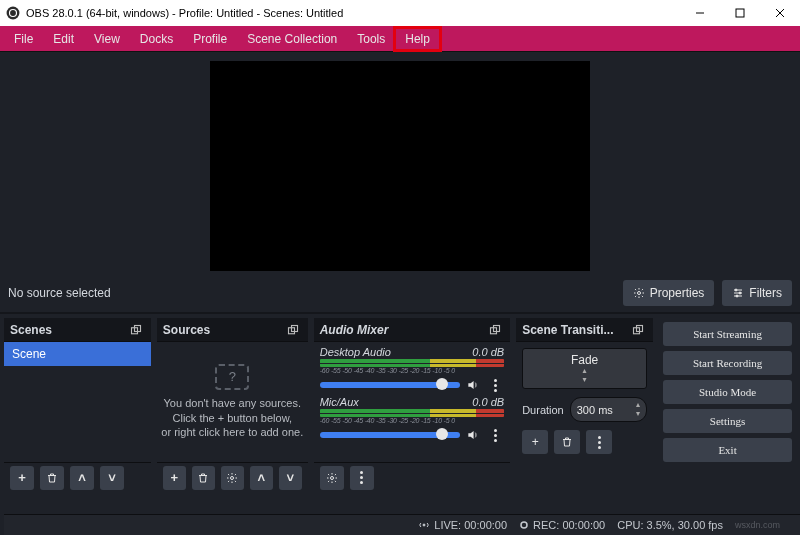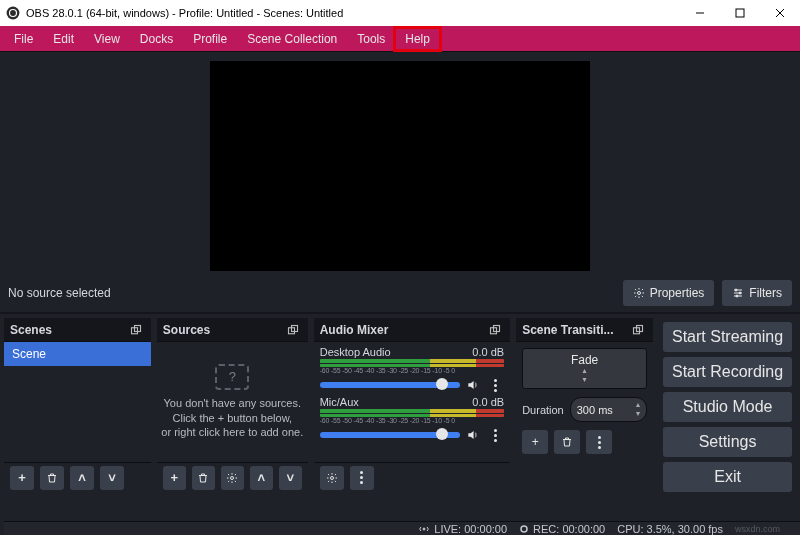--- a/index.html
+++ b/index.html
@@ -29,21 +29,21 @@
 
 .docks { display: flex; gap: 6px; padding: 4px 4px 0 4px; height: 178px; }
 .dock { background: #1e2128; display: flex; flex-direction: column; min-width: 0; }
 .dock-header { height: 24px; background: #14161b; padding: 0 6px; display: flex; align-items: center; font-weight: 600; font-size: 12px; border-bottom: 1px solid #0d0e11; }
 .dock-header .pop { margin-left: auto; }
 .dock-body { flex: 1; overflow: hidden; display: flex; flex-direction: column; }
 .dock-footer { height: 30px; background: #1e2128; display: flex; align-items: center; gap: 6px; padding: 0 6px; border-top: 1px solid #0d0e11; }
 
 .scenes { width: 148px; }
 .sources { width: 152px; }
-.mixer { width: 198px; }
+.mixer { width: 198px; font-style: italic; }
 .transitions { width: 138px; }
 .controls { width: 138px; }
 
 
 .scene-item { background: #3a6fd8; color: #fff; padding: 5px 8px; font-size: 12px; }
 
 
 .sources .dock-body { align-items: center; justify-content: center; text-align: center; padding: 0 4px; gap: 6px; }
 .sources-hint { font-size: 11px; color: #b8bcc2; line-height: 1.35; }
 .question-box { width: 34px; height: 26px; border: 2px dashed #5a5f68; border-radius: 4px; display: flex; align-items: center; justify-content: center; color: #7a7f88; font-size: 13px; }
@@ -66,24 +66,24 @@
 .transitions .dock-body { padding: 6px; gap: 8px; }
 .select { background: #34373e; border: 1px solid #0d0e11; border-radius: 3px; padding: 4px 6px; font-size: 12px; color: #e6e6e6; display: flex; align-items: center; justify-content: space-between; flex-direction: column; }
 .row { display: flex; align-items: center; gap: 6px; }
 .spinbox { background: #34373e; border: 1px solid #0d0e11; border-radius: 11px; padding: 3px 6px; font-size: 11px; color: #e6e6e6; display: flex; align-items: center; justify-content: space-between; flex: 1; }
 .spin-arrows { display: flex; flex-direction: column; gap: 1px; }
 .tiny { font-size: 8px; line-height: 1; color: #aaa; }
 .sqbtn { width: 26px; height: 24px; background: #3a404b; border-radius: 3px; display: inline-flex; align-items: center; justify-content: center; color: #e6e6e6; }
 
 
 .controls .dock-body { padding: 4px 4px; gap: 5px; }
-.ctrl-btn { background: #3a404b; color: #e6e6e6; padding: 6px 0; border-radius: 3px; font-size: 16px; text-align: center; }
-
-
-.statusbar { position: absolute; bottom: 0; left: 4px; right: 0; height: 14px; background: #22252c; display: flex; align-items: center; justify-content: flex-end; gap: 12px; padding: 0 20px; font-size: 11px; color: #c4c8ce; border-top: 1px solid #0d0e11; }
+.ctrl-btn { background: #3a404b; color: #e6e6e6; padding: 6px 0; border-radius: 3px; font-size: 11px; text-align: center; font-family: Liberation Serif, serif; }
+
+
+.statusbar { position: absolute; bottom: 0; left: 4px; right: 0; height: 21px; background: #22252c; display: flex; align-items: center; justify-content: flex-end; gap: 12px; padding: 0 20px; font-size: 11px; color: #c4c8ce; border-top: 1px solid #0d0e11; }
 .stat { display: inline-flex; align-items: center; gap: 4px; }
 .watermark { opacity: .3; font-size: 9px; }
 
 
 .tool { width: 24px; height: 24px; background: #3a404b; border-radius: 3px; display: inline-flex; align-items: center; justify-content: center; color: #e6e6e6; font-size: 13px; font-weight: bold; }
 
 svg { display: block; }
 </style>
 </head>
 <body>

